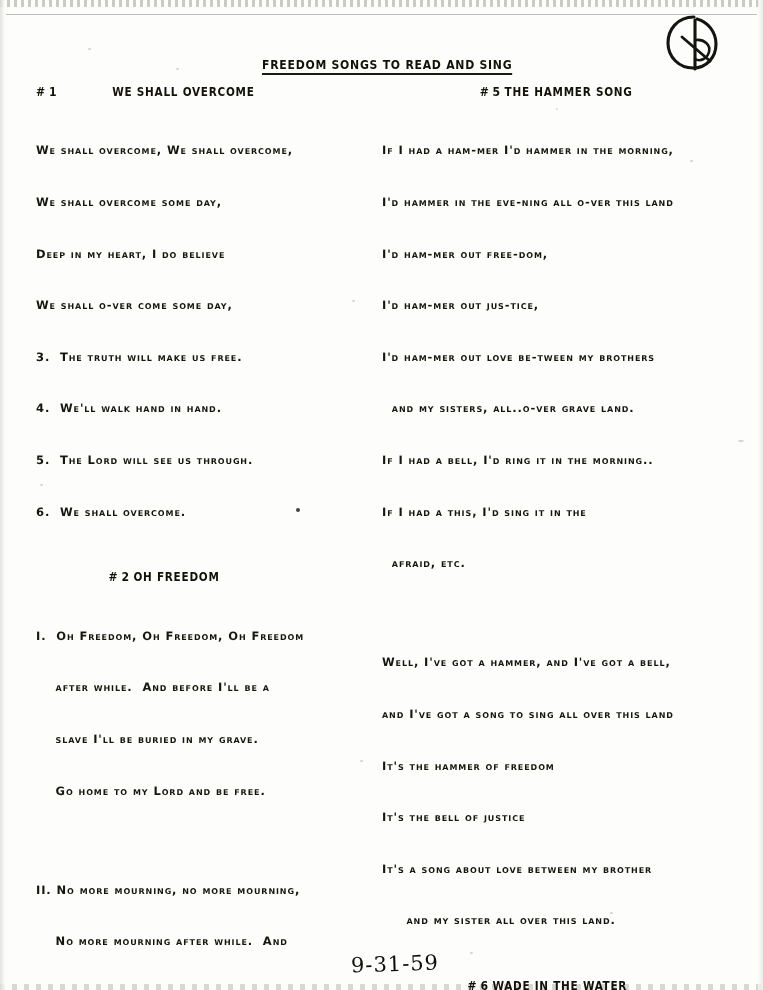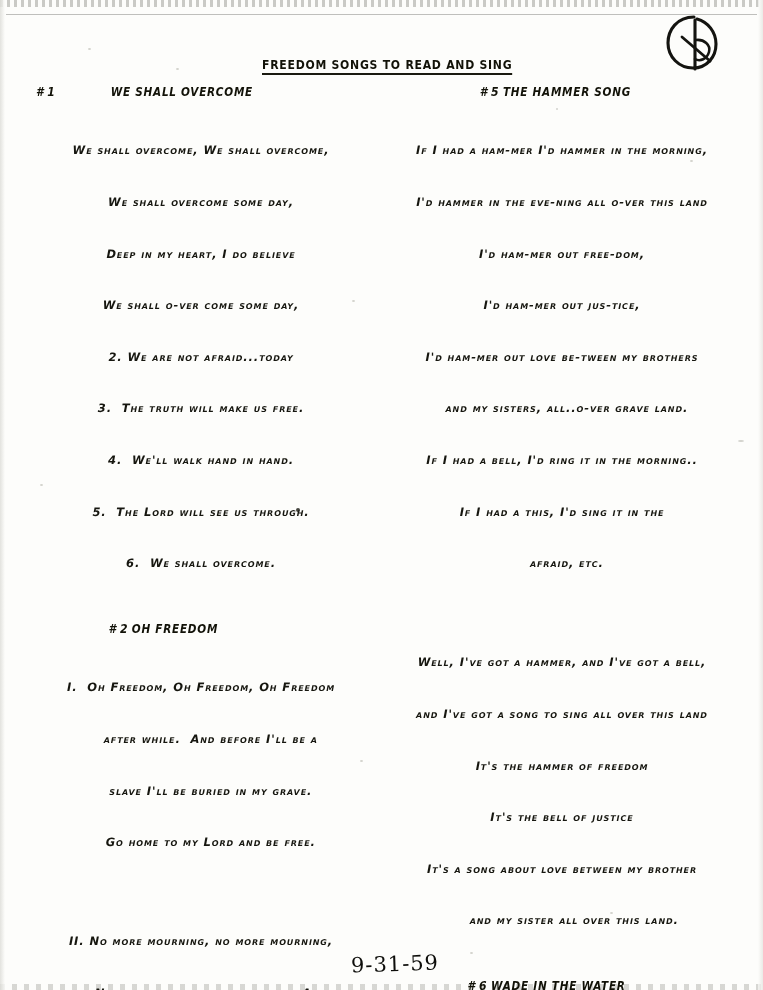--- a/index.html
+++ b/index.html
@@ -63,21 +63,20 @@
   .tw {
     font-family: "DejaVu Sans", sans-serif;
     font-variant: small-caps;
     letter-spacing: 0.9px;
     color: #16160f;
     font-weight: 600;
     font-size: 11.5px;
     line-height: 17.2px;
     white-space: pre;
     text-rendering: geometricPrecision;
-    text-align: center;
   }
   .head {
     font-family: "DejaVu Sans", sans-serif;
     color: #121208;
     font-weight: 600;
     letter-spacing: 0.8px;
     white-space: pre;
     font-size: 12.5px;
     font-stretch: condensed;
     transform: scaleX(0.93);
@@ -93,21 +92,21 @@
     padding-bottom: 1px;
   }
 
   .col {
     position: absolute;
     top: 84px;
   }
   #col-left  { left: 36px;  width: 330px; }
   #col-right { left: 382px; width: 360px; }
 
-  .song { margin-bottom: 0px; font-style: italic; }
+  .song { margin-bottom: 0px; }
 
   .song-title {
     display: block;
     margin: 0 0 9px 0;
     position: relative;
   }
   .song-title .sharp {
     font-family: "DejaVu Sans", sans-serif;
     font-weight: 700;
     font-size: 13px;
@@ -172,21 +171,20 @@
 
   <div id="col-left" class="col">
 
     <div class="song">
       <div class="song-title head title-left-num"><span class="sharp"># 1</span><span style="display:inline-block;width:60px"></span><span>WE SHALL OVERCOME</span></div>
       <div class="lines tw">
         <span class="line">We shall overcome, We shall overcome,</span>
         <span class="line">We shall overcome some day,</span>
         <span class="line">Deep in my heart, I do believe</span>
         <span class="line">We shall o-ver come some day,</span>
-        <span class="line">2. We are not afraid...today</span>
         <span class="line">3.  The truth will make us free.</span>
         <span class="line">4.  We'll walk hand in hand.</span>
         <span class="line">5.  The Lord will see us through.</span>
         <span class="line">6.  We shall overcome.</span>
       </div>
     </div>
 
     <div class="song">
       <div class="song-title head title-center" style="padding-left:78px"><span class="sharp"># 2</span> <span>OH FREEDOM</span></div>
       <div class="lines tw">

